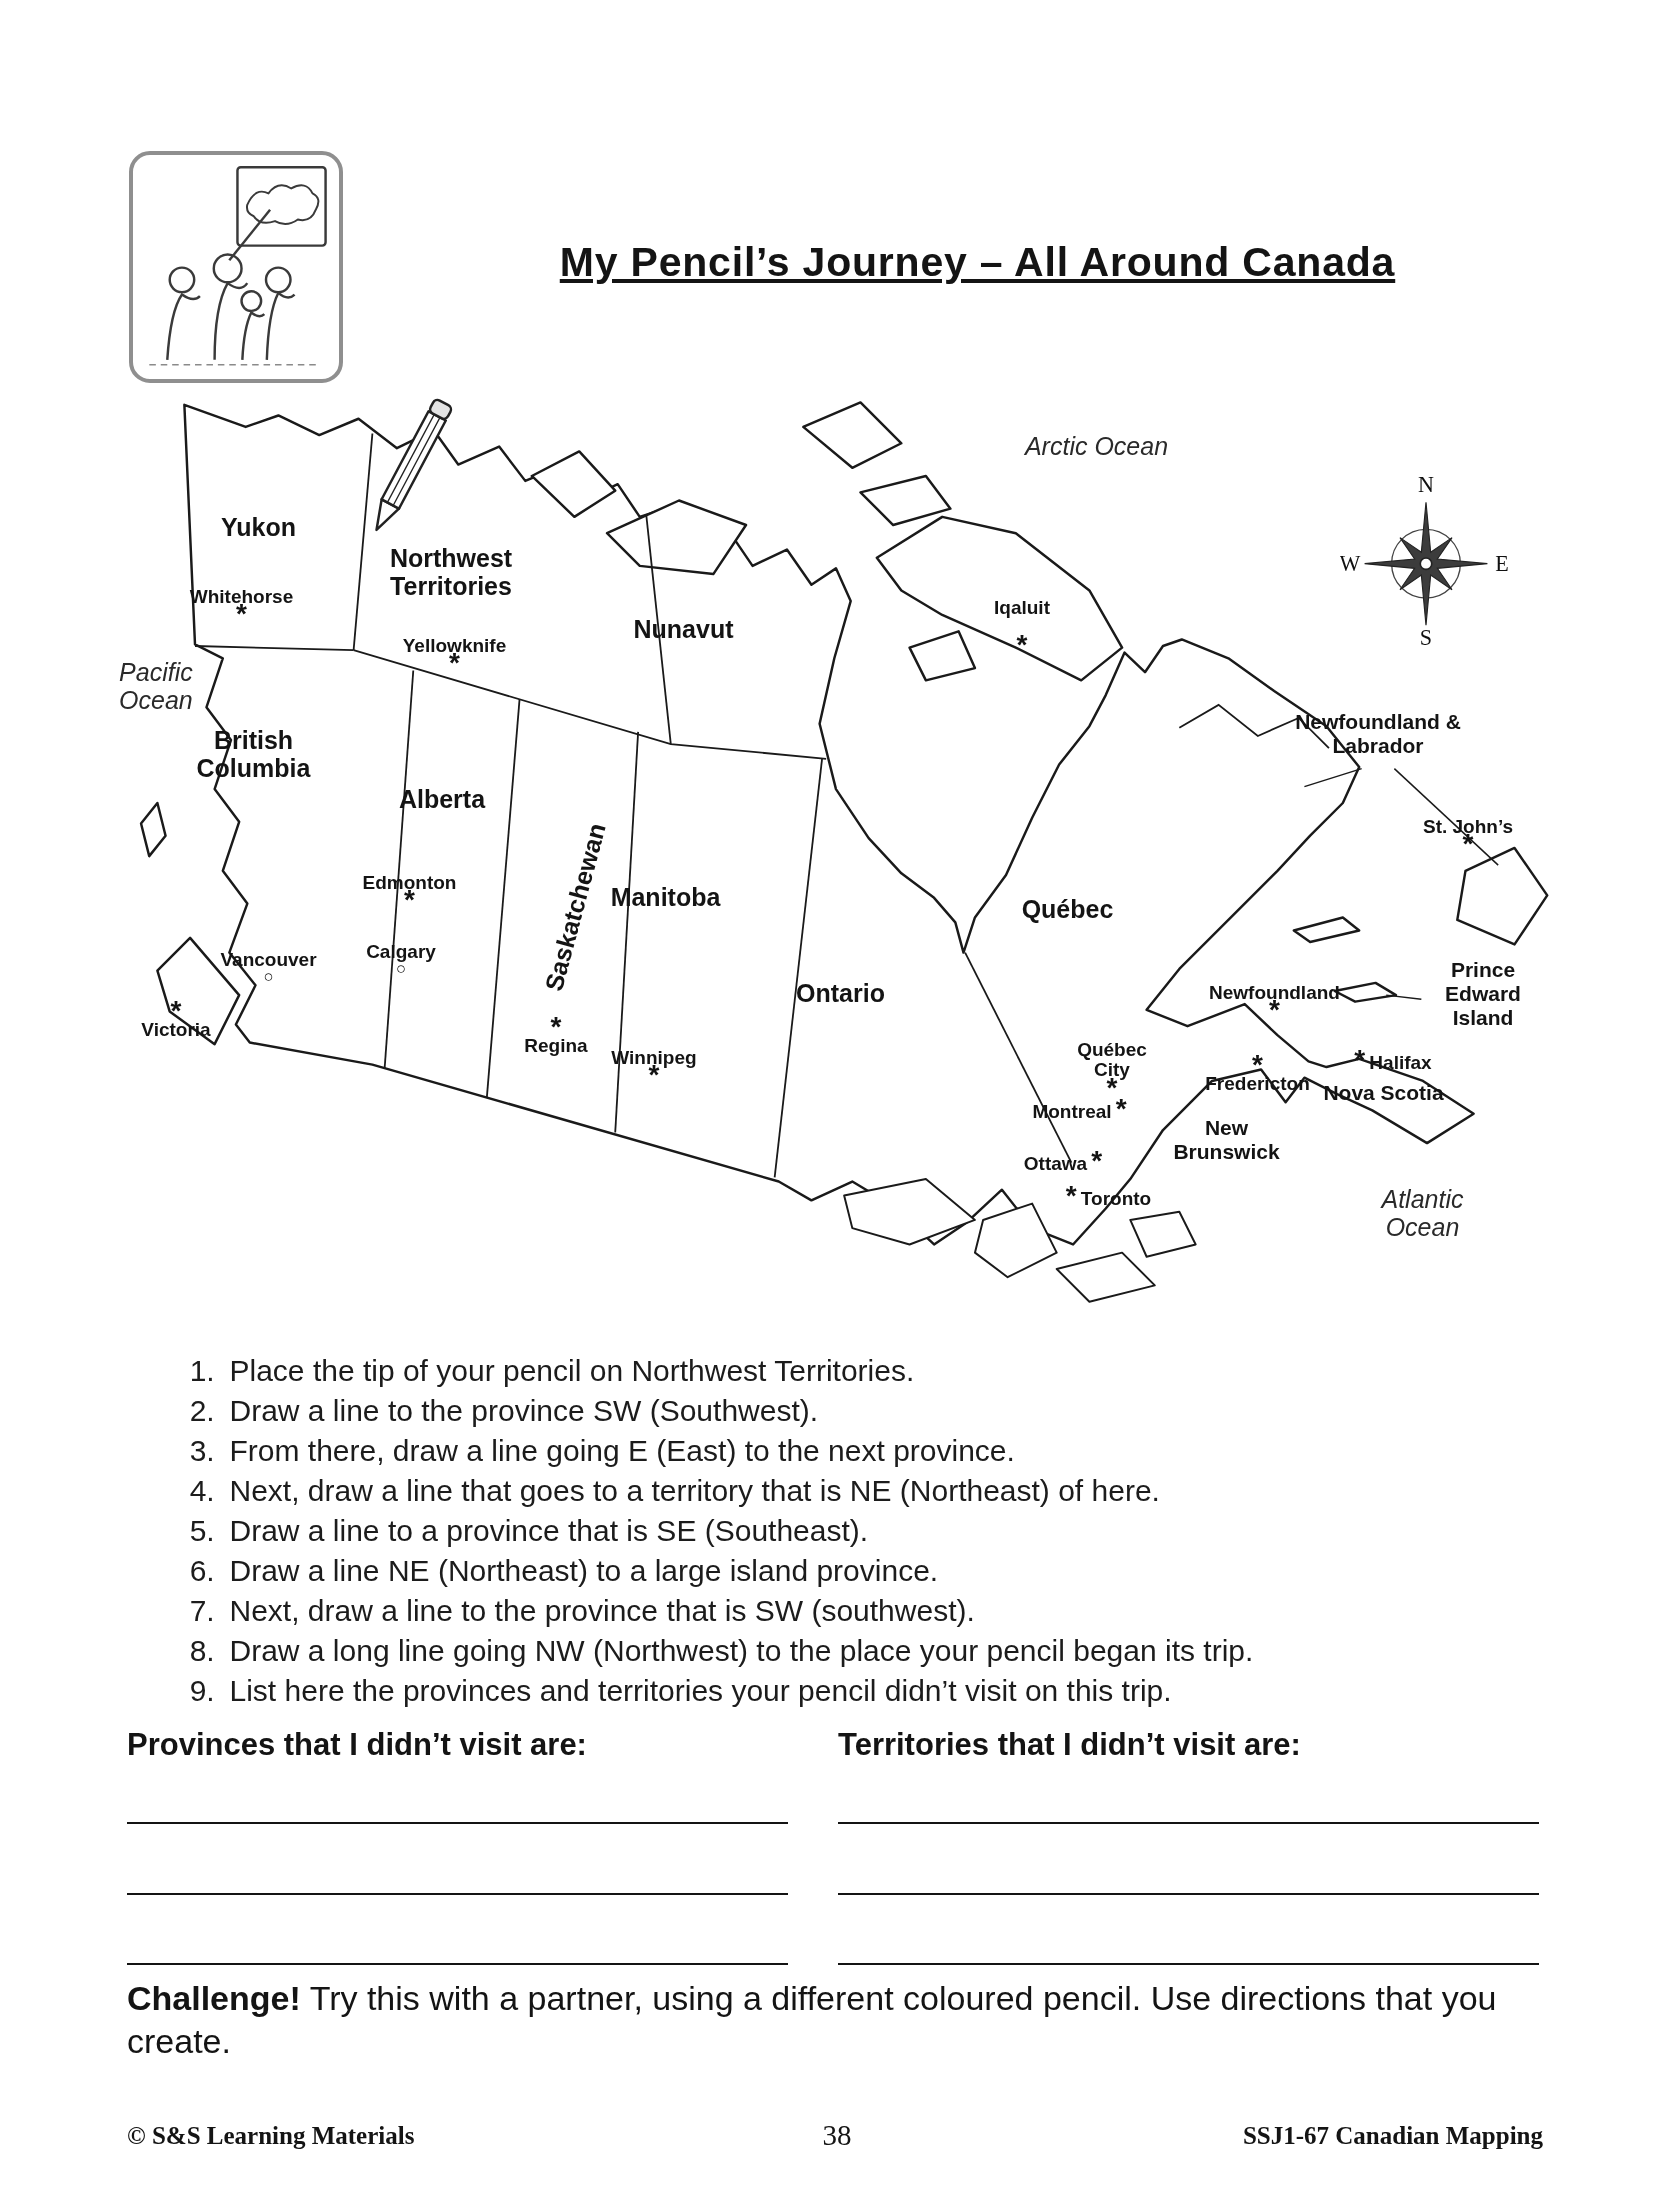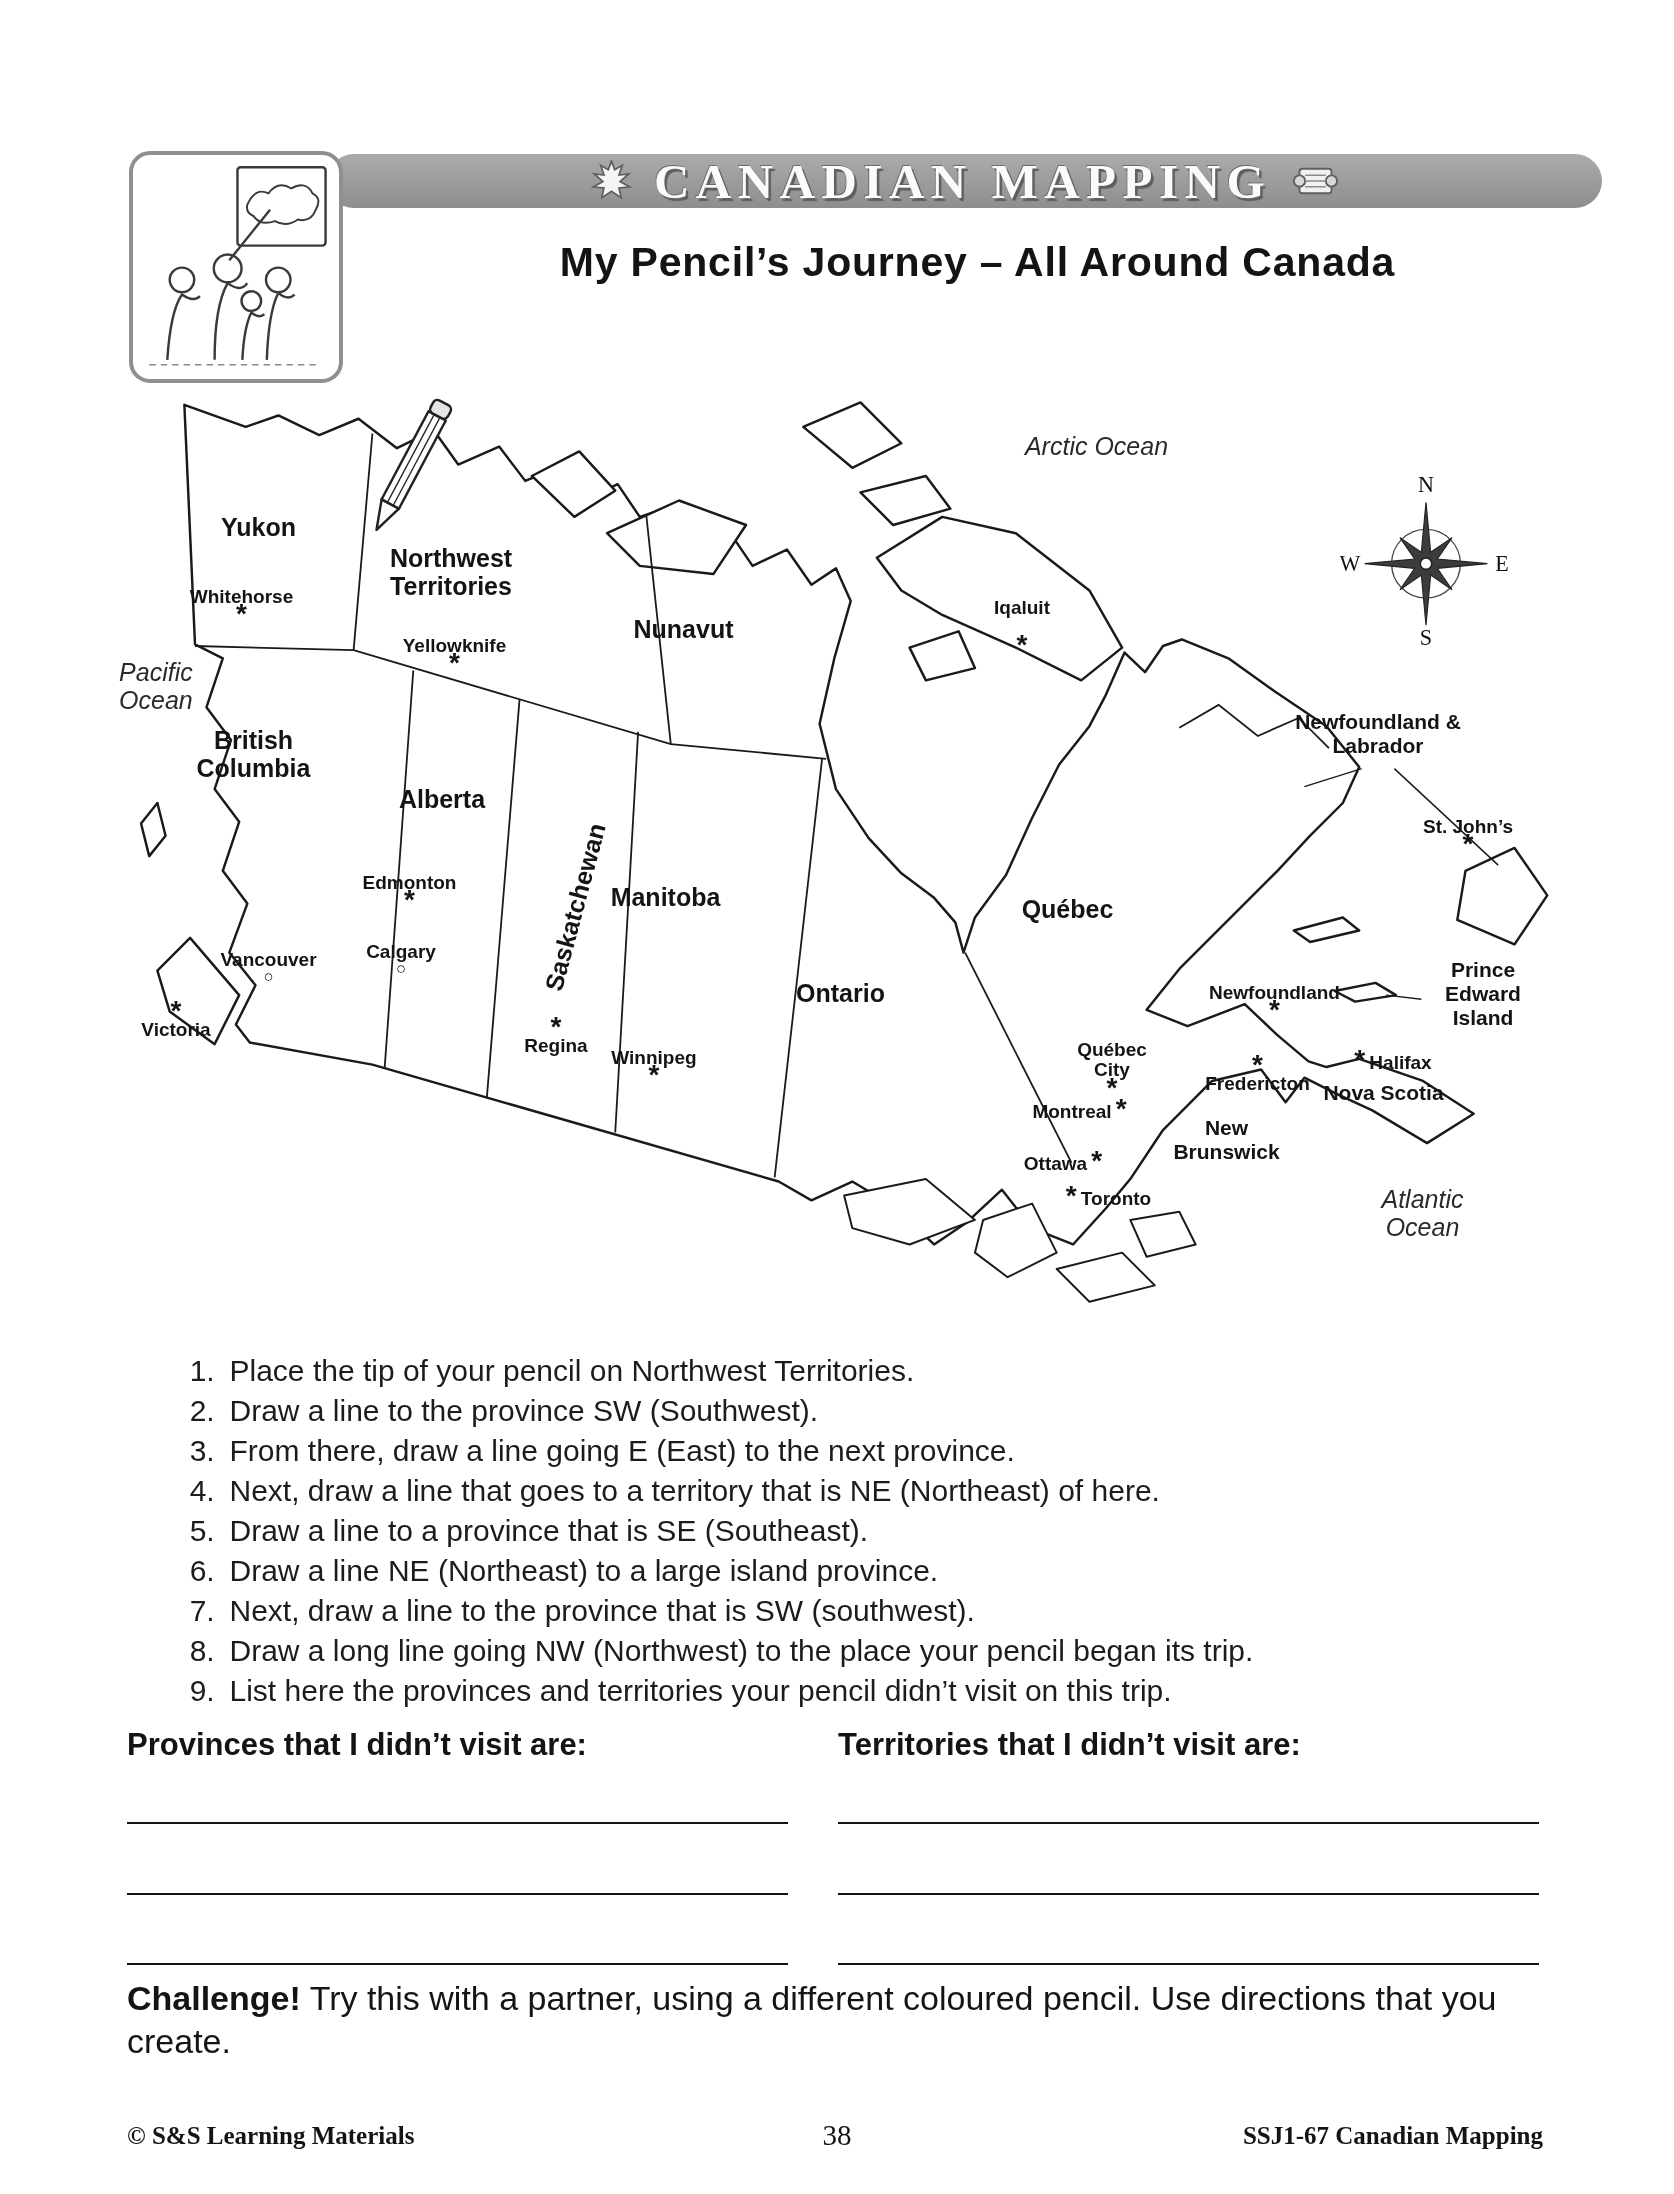--- a/index.html
+++ b/index.html
@@ -20,21 +20,21 @@
     font-family:"Liberation Serif", serif; font-weight:bold; font-size:49px;
     letter-spacing:6.5px; color:#fbfbfb;
     text-shadow:2.5px 2.5px 0.8px #5e5e5e, -0.8px -0.8px 0 #6c6c6c;
   }
   .logo-box {
     position:absolute; left:129px; top:151px; width:214px; height:232px;
     background:#fff; border:4.9px solid #8f8f8f; border-radius:21px; z-index:5;
   }
   .subtitle {
     position:absolute; left:352px; top:239px; width:1251px; text-align:center;
-    font-size:41px; font-weight:bold; letter-spacing:0.8px;
+    font-size:41px; font-weight:bold; letter-spacing:0.8px;text-decoration:underline;
   }
 
   
   .map { position:absolute; left:74px; top:376px; width:1537px; height:957px; }
   .map svg.base { position:absolute; left:0; top:0; }
   .maplabel { position:absolute; text-align:center; }
   .plabel { font-weight:bold; font-size:25px; line-height:28px; }
   .plabel.sm { font-size:21px; line-height:24px; }
   .olabel { font-style:italic; font-size:25px; line-height:28px; color:#2a2a2a; }
   .clabel { font-weight:bold; font-size:19px; line-height:20.4px;
@@ -59,32 +59,20 @@
   .challenge b { font-weight:bold; }
   .footer-left { position:absolute; left:127px; top:2122px; font-family:"Liberation Serif", serif; font-weight:bold; font-size:25px; }
   .footer-center { position:absolute; left:0; top:2119px; width:1674px; text-align:center; font-family:"Liberation Serif", serif; font-size:29px; }
   .footer-right { position:absolute; right:131px; top:2122px; font-family:"Liberation Serif", serif; font-weight:bold; font-size:25px; }
 </style>
 </head>
 <body>
 
 <div class="page">
 
-  <div class="banner">
-    <svg width="43" height="43" viewBox="0 0 40 40">
-      <path d="M20 1 L23 9 L30 5 L27 14 L36 13 L28 20 L37 25 L27 26 L29 35 L20 29 L11 35 L13 26 L3 25 L12 20 L4 13 L13 14 L10 5 L17 9 Z" fill="#f5f5f5" stroke="#5f5f5f" stroke-width="1.6"></path>
-    </svg>
-    <span class="banner-title">CANADIAN MAPPING</span>
-    <svg width="47" height="36" viewBox="0 0 50 38">
-      <rect x="8" y="6" width="34" height="26" rx="3" fill="#f1f1f1" stroke="#5f5f5f" stroke-width="2"></rect>
-      <circle cx="8" cy="19" r="6" fill="#d8d8d8" stroke="#5f5f5f" stroke-width="2"></circle>
-      <circle cx="42" cy="19" r="6" fill="#d8d8d8" stroke="#5f5f5f" stroke-width="2"></circle>
-      <path d="M14 13 h22 M14 19 h22 M14 25 h22" stroke="#8a8a8a" stroke-width="1.6"></path>
-    </svg>
-  </div>
 
   <div class="logo-box">
     <svg width="204" height="222" viewBox="0 0 250 270">
       <rect x="128" y="14" width="108" height="96" rx="4" fill="#fff" stroke="#3a3a3a" stroke-width="3"></rect>
       <path d="M140 60 q10 -22 26 -14 q12 -16 28 -6 q18 -10 26 6 q12 6 4 20 q-6 16 -22 12 q-14 10 -28 2 q-18 6 -26 -6 q-10 -4 -8 -14 Z" fill="none" stroke="#3a3a3a" stroke-width="2.4"></path>
       <line x1="118" y1="128" x2="168" y2="66" stroke="#3a3a3a" stroke-width="3"></line>
       <circle cx="60" cy="152" r="15" fill="none" stroke="#3a3a3a" stroke-width="3"></circle>
       <circle cx="116" cy="138" r="17" fill="none" stroke="#3a3a3a" stroke-width="3"></circle>
       <circle cx="178" cy="152" r="15" fill="none" stroke="#3a3a3a" stroke-width="3"></circle>
       <circle cx="145" cy="178" r="12" fill="none" stroke="#3a3a3a" stroke-width="3"></circle>

